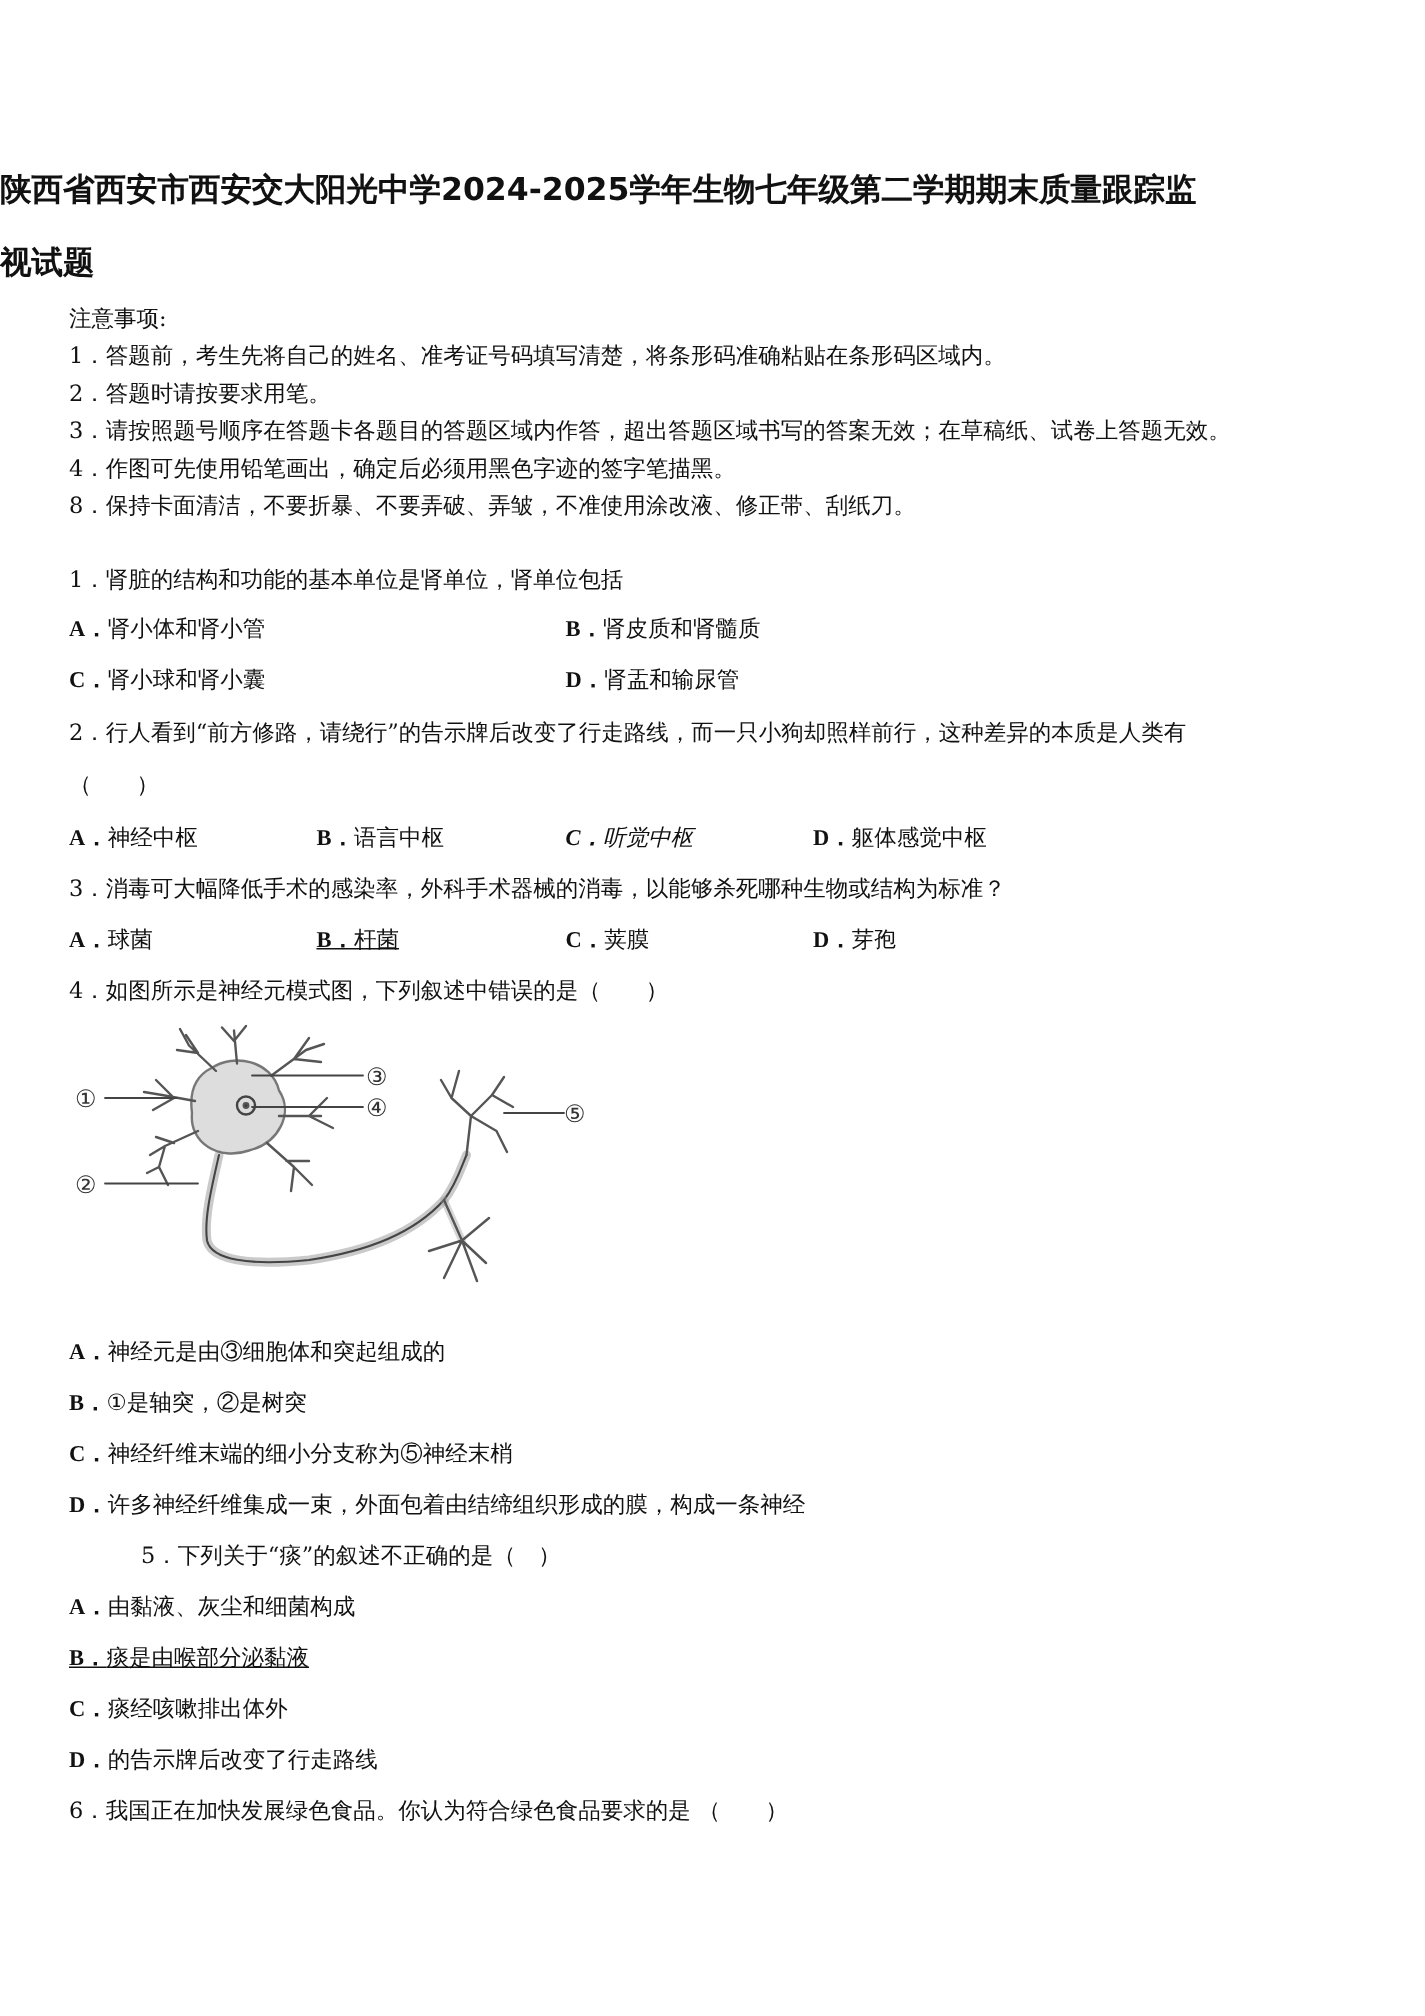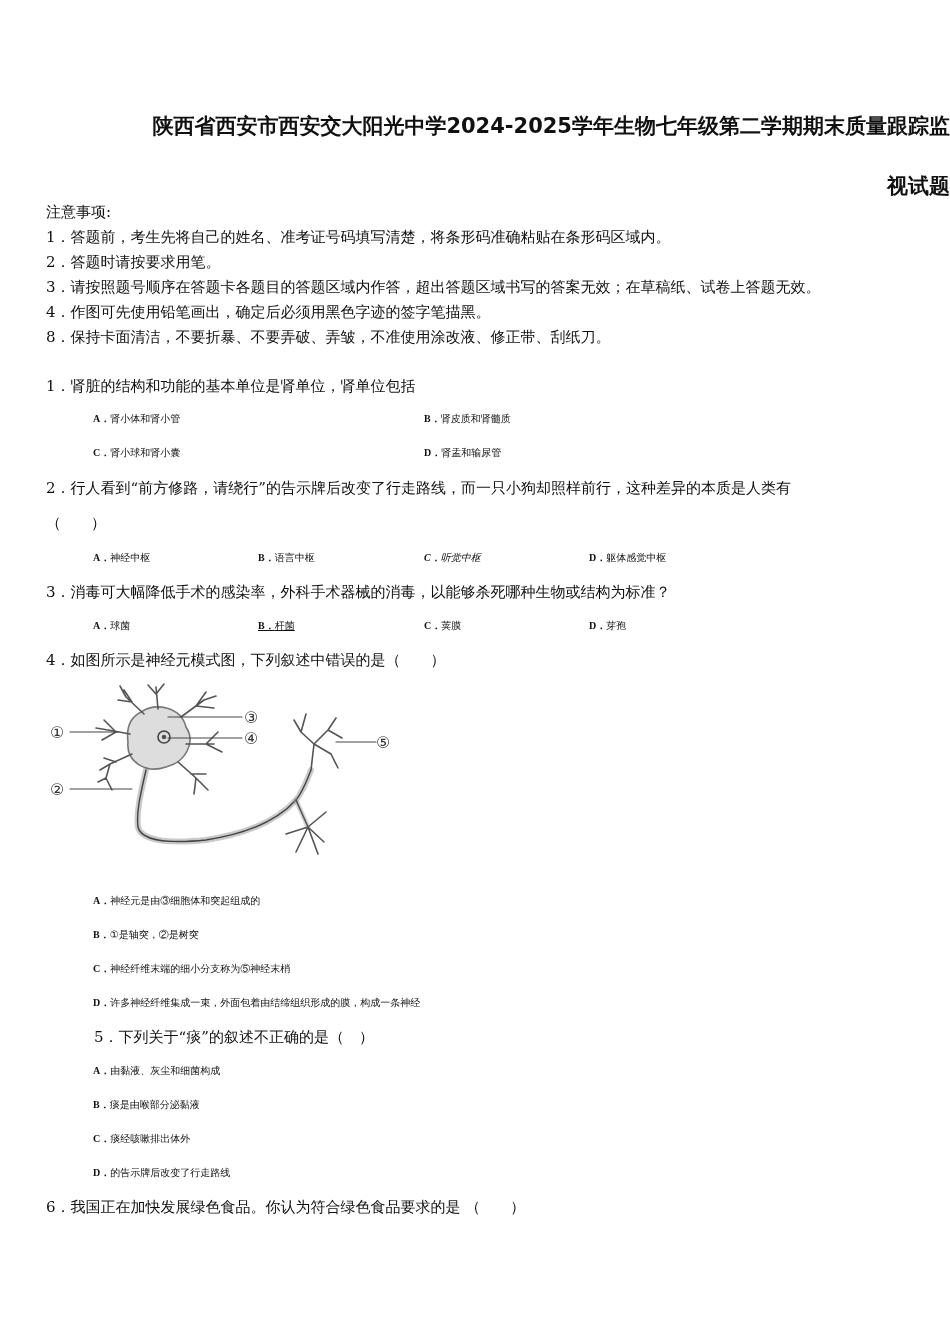--- a/index.html
+++ b/index.html
@@ -1,22 +1,22 @@
 <!DOCTYPE html>
 <html><head>
 <meta charset="utf-8">
 <style>
   html, body { margin:0; padding:0; background:#ffffff; }
   body { width:950px; height:1344px; position:relative; overflow:hidden; color:#111; font-family:"DejaVu Serif", "Liberation Serif", serif; }
-  .title { position:absolute; left:0; width:950px; text-align:right; font-family:"DejaVu Sans", "Liberation Sans", sans-serif; font-weight:bold; font-size:21px; letter-spacing:0px; color:#111; }
+  .title { position:absolute; left:0; width:950px; text-align:left; font-family:"DejaVu Sans", "Liberation Sans", sans-serif; font-weight:bold; font-size:21px; letter-spacing:0px; color:#111; }
   .t1 { top:112px; }
-  .t2 { top:161px;margin-top:11px; }
+  .t2 { top:161px; }
   .line { position:absolute; left:46px; font-size:15px; white-space:nowrap; line-height:20px;text-align:center; }
   .opt-label { font-weight:bold; font-family:"Liberation Serif", serif; }
-  .opt { position:absolute; font-size:10px; white-space:nowrap; line-height:20px;margin-left:47px; }
+  .opt { position:absolute; font-size:15px; white-space:nowrap; line-height:20px; }
   .figure { position:absolute; left:46px; top:682px; width:350px; height:180px; }
 </style>
 </head>
 <body>
 
 <div class="title t1">陕西省西安市西安交大阳光中学2024-2025学年生物七年级第二学期期末质量跟踪监</div>
 <div class="title t2">视试题</div>
 
 <div class="line" style="top:202px;">注意事项:</div>
 <div class="line" style="top:227px;">1．答题前，考生先将自己的姓名、准考证号码填写清楚，将条形码准确粘贴在条形码区域内。</div>
@@ -89,17 +89,17 @@
   </svg>
 </div>
 
 <div class="opt" style="left:46px; top:891px;"><span class="opt-label">A．</span><span>神经元是由③细胞体和突起组成的</span></div>
 <div class="opt" style="left:46px; top:925px;"><span class="opt-label">B．</span><span>①是轴突，②是树突</span></div>
 <div class="opt" style="left:46px; top:959px;"><span class="opt-label">C．</span><span>神经纤维末端的细小分支称为⑤神经末梢</span></div>
 <div class="opt" style="left:46px; top:993px;"><span class="opt-label">D．</span><span>许多神经纤维集成一束，外面包着由结缔组织形成的膜，构成一条神经</span></div>
 
 <div class="line" style="top:1027px;margin-left:48px;">5．下列关于“痰”的叙述不正确的是（　）</div>
 <div class="opt" style="left:46px; top:1061px;"><span class="opt-label">A．</span><span>由黏液、灰尘和细菌构成</span></div>
-<div class="opt" style="left:46px; top:1095px;"><span class="opt-label">B．</span><span>痰是由喉部分泌黏液</span></div>
+<div class="opt" style="left:46px; top:1095px;text-decoration:underline;"><span class="opt-label">B．</span><span>痰是由喉部分泌黏液</span></div>
 <div class="opt" style="left:46px; top:1129px;"><span class="opt-label">C．</span><span>痰经咳嗽排出体外</span></div>
 <div class="opt" style="left:46px; top:1163px;"><span class="opt-label">D．</span><span>的告示牌后改变了行走路线</span></div>
 
 <div class="line" style="top:1197px;">6．我国正在加快发展绿色食品。你认为符合绿色食品要求的是 （　　）</div>
 
 </body></html>

